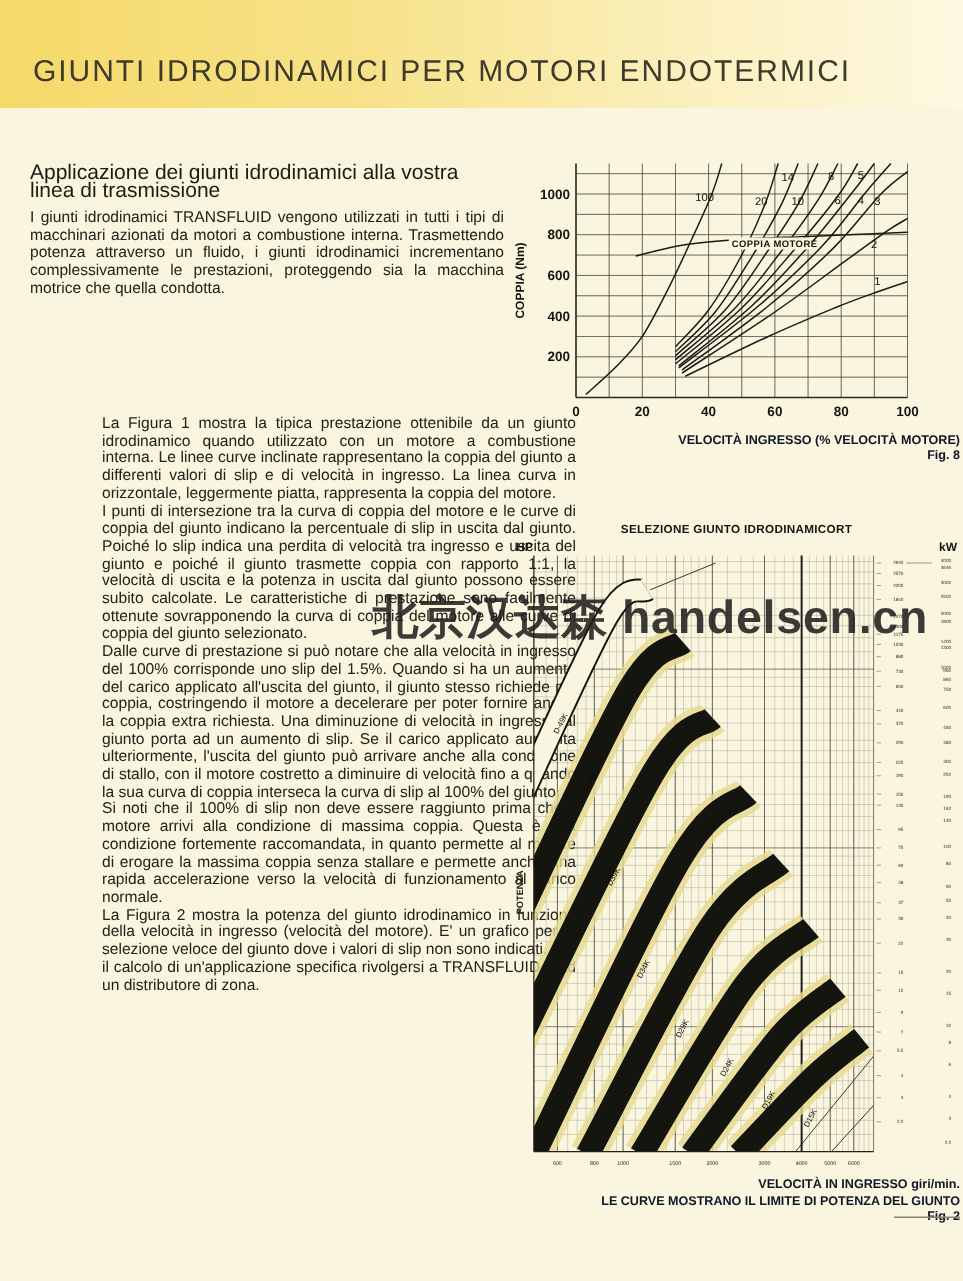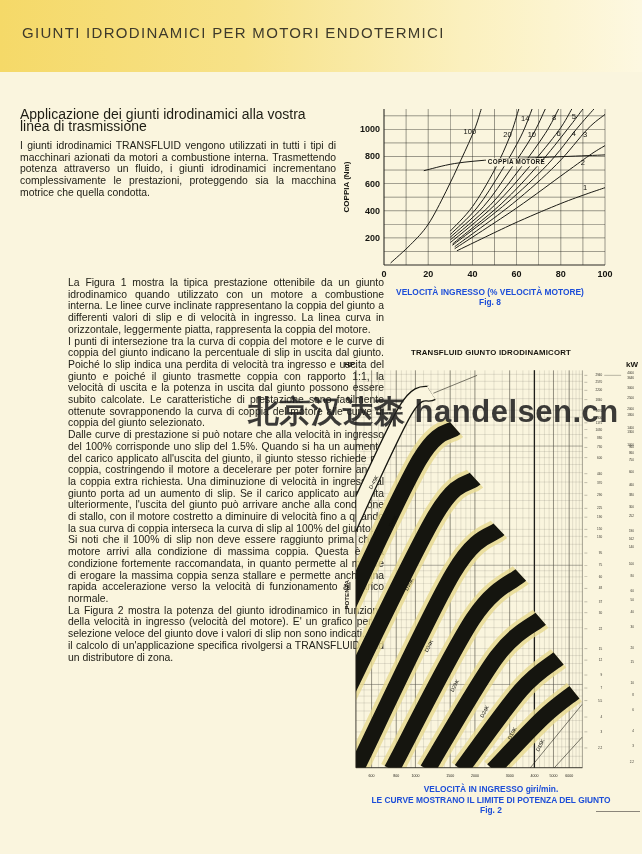--- a/index.html
+++ b/index.html
@@ -1,27 +1,27 @@
 <!DOCTYPE html>
 <html><head>
 <meta charset="utf-8">
 <style>
   html,body{margin:0;padding:0;background:#e8e8e8;}
   .page{position:relative;width:642px;height:854px;background:#FAF5DE;overflow:hidden;
         font-family:"Liberation Sans",sans-serif;margin:0 auto;}
   .band{position:absolute;left:0;top:0;width:642px;height:72px;
         background:linear-gradient(90deg,#F5D968 0%,#F7E289 38%,#FBF0BE 72%,#FDF8E1 100%);}
-  .band h1{margin:0;padding:24px 0 0 22px;font-size:15px;font-weight:400;
+  .band h1{margin:0;padding:37px 0 0 22px;font-size:20px;font-weight:400;
            letter-spacing:1.3px;color:#3E3A2B;}
   .copy{position:absolute;left:20px;top:96px;width:316px;color:#1d1c13;}
   .copy h2{font-size:14px;line-height:12px;font-weight:normal;margin:12px 0 8px 0;}
   .copy p,.body2 p{font-size:10.4px;line-height:11.7px;text-align:justify;margin:0;color:#23221a;}
   .body2{position:absolute;left:20px;top:277px;width:316px;margin-left:48px;}
   .fig1{position:absolute;left:340px;top:106px;width:300px;margin:0;}
-  .fig1 figcaption,.fig2 .cap{ text-align:center;font-weight:bold;color:#1d4ed8;}
+  .fig1 figcaption,.fig2 .cap{ text-align:right;font-weight:bold;color:#0f172a;}
   .fig1 .capline{font-size:8.4px;line-height:10px;margin-top:3px;}
   .fig1 .figno{font-size:8.4px;line-height:10px;}
   .fig2{position:absolute;left:342px;top:348px;width:298px;margin:0;}
   .fig2 .f2title{text-align:center;font-size:7.8px;font-weight:bold;color:#16140e;letter-spacing:.2px;}
   .fig2 .unit{position:absolute;top:12px;font-size:8px;font-weight:bold;color:#16140e;}
   .unit.hp{left:2px;} .unit.kw{right:2px;}
   .fig2 svg{display:block;margin-top:9px;}
   .fig2 .cap{font-size:8.4px;line-height:10.5px;}
   .dashline{position:absolute;left:596px;top:811px;width:44px;border-top:1px solid #8a857a;}
   .watermark{position:absolute;left:248px;top:391px;z-index:40;font-size:31px;font-weight:bold;
@@ -113,21 +113,21 @@
         <text x="40" y="26.34782608695653" font-size="9" font-weight="bold" text-anchor="end" fill="#141410">1000</text>
         <text x="9" y="81" font-size="8" font-weight="bold" fill="#141410" text-anchor="middle" transform="rotate(-90 9 81)">COPPIA (Nm)</text>
       </svg>
     <figcaption>
       <div class="capline">VELOCITÀ INGRESSO (% VELOCITÀ MOTORE)</div>
       <div class="figno">Fig. 8</div>
     </figcaption>
   </figure>
 
   <figure class="fig2">
-    <div class="f2title">TRANSFLUID GIUNTO IDRODINAMICORT</div>
+    <div class="f2title">SELEZIONE GIUNTO IDRODINAMICORT</div>
     <span class="unit hp">HP</span>
     <span class="unit kw">kW</span>
     <svg id="fig2-svg" width="298" height="418" viewBox="0 0 300 420">
         <defs>
           <clipPath id="f2c">
             <rect x="14" y="4" width="228" height="400"></rect>
           </clipPath>
         </defs>
         <line x1="14.0" y1="4" x2="14.0" y2="404" stroke="#5a564a" stroke-width="0.3" opacity="0.5"></line>
         <line x1="22.2" y1="4" x2="22.2" y2="404" stroke="#5a564a" stroke-width="0.3" opacity="0.5"></line>

